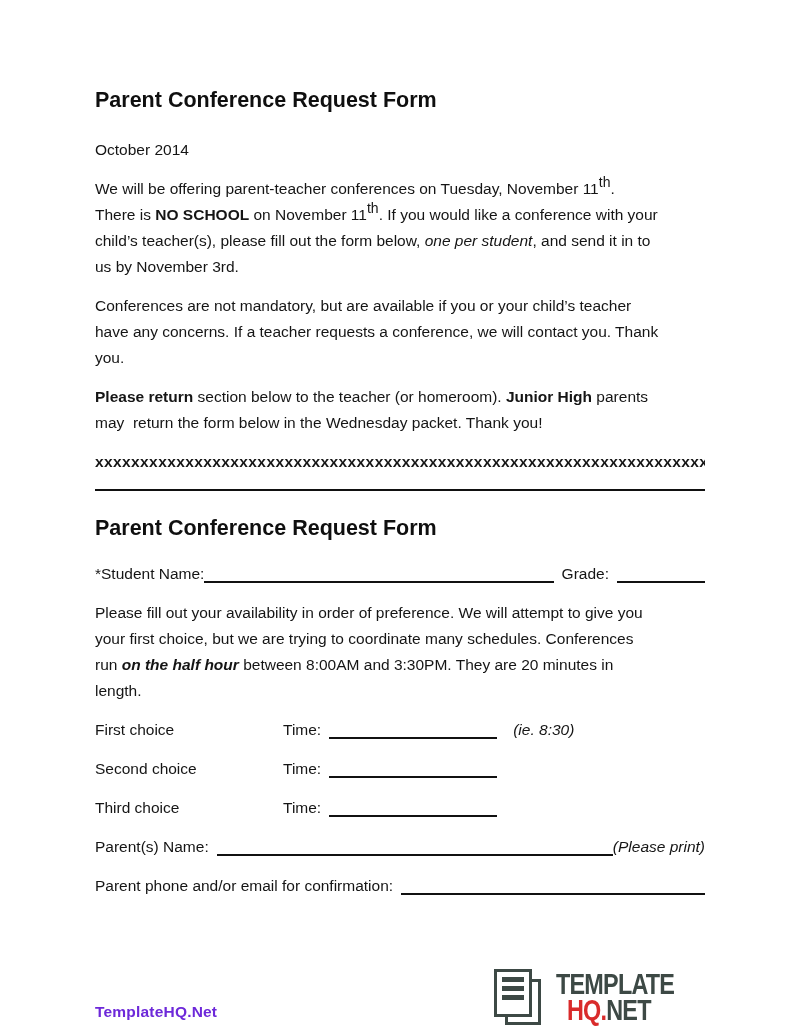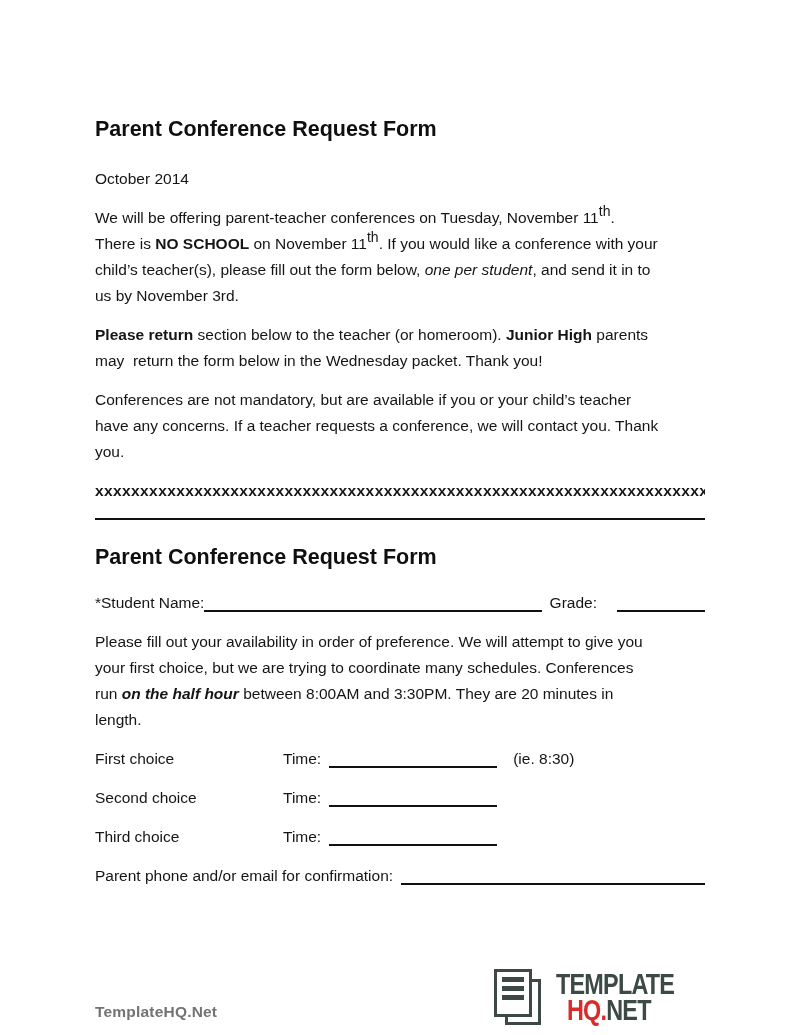--- a/index.html
+++ b/index.html
@@ -1,21 +1,21 @@
 <!DOCTYPE html>
 <html><head>
 <meta charset="utf-8">
 <style>
   * { box-sizing: border-box; }
   html, body { margin: 0; padding: 0; background: #ffffff; }
   .page {
     width: 800px; height: 1035px; position: relative; overflow: hidden;
     background: #ffffff; color: #151515;
     font-family: "Liberation Sans", sans-serif; font-size: 15.5px;
-    padding: 116px 95px 0 95px;
+    padding: 87px 95px 0 95px;
   }
   .doc-title {
     font-size: 21.5px; font-weight: 700; color: #0f0f0f;
     margin: 0 0 24px 0; line-height: 26px;
   }
   .form-title {
     font-size: 21.5px; font-weight: 700; color: #0f0f0f;
     margin: 0 0 20px 0; line-height: 26px;
   }
   .para { line-height: 26px; margin: 0 0 13px 0; white-space: pre-wrap; }
@@ -24,32 +24,32 @@
     font-weight: 700; line-height: 26px; margin: 0; letter-spacing: 0.4px;
     white-space: nowrap; overflow: hidden;
   }
   .divider { border: none; border-top: 2.5px solid #111; margin: 14px 0 24px 0; }
   .row { display: flex; align-items: center; line-height: 26px; margin: 0 0 13px 0; }
   .row .lbl { white-space: pre; }
   .blank { border-bottom: 2px solid #111; height: 20px; margin-bottom: 2px; }
   .grow { flex: 1 1 auto; }
   .choice-label { width: 188px; flex: 0 0 188px; }
   .time-blank { width: 168px; flex: 0 0 168px; margin-left: 8px; }
-  .time-hint { margin-left: 16px; }
-  .grade-label { margin-left: 8px; margin-right: 20px; }
+  .time-hint { margin-left: 16px; font-style: italic; }
+  .grade-label { margin-left: 8px; margin-right: 8px; }
   .grade-blank { width: 88px; flex: 0 0 88px; }
   .pname-blank { margin-left: 8px; }
   .italic { font-style: italic; }
   .phone-blank { margin-left: 8px; }
 
   .footer {
     position: absolute; left: 95px; right: 93px; bottom: 6px;
     display: flex; justify-content: space-between; align-items: flex-end;
   }
-  .brand { font-weight: 700; font-size: 15.5px; color: #737373; margin-bottom: 8px; letter-spacing: 0.2px; }
+  .brand { font-weight: 700; font-size: 15.5px; color: #6d28d9; margin-bottom: 8px; letter-spacing: 0.2px; }
   .logo { display: flex; align-items: flex-start; }
   .logo-icon { position: relative; width: 54px; height: 60px; flex: 0 0 54px; }
   .page-back {
     position: absolute; left: 11px; top: 10px; width: 36px; height: 46px;
     border: 3.5px solid #3d4945; background: #ffffff;
   }
   .page-front {
     position: absolute; left: 0; top: 0; width: 38px; height: 48px;
     border: 3.5px solid #3d4945; background: #ffffff; padding: 5px 5px 0 5px;
   }
@@ -71,26 +71,26 @@
   <h1 class="doc-title">Parent Conference Request Form</h1>
 
   <p class="para">October 2014</p>
 
 
   <p class="para"><span>We will be offering parent-teacher conferences on Tuesday, November 11</span><sup>th</sup><span>.
 There is </span><span style="font-weight: 700;">NO SCHOOL</span><span> on November 11</span><sup>th</sup><span>. If you would like a conference with your
 child’s teacher(s), please fill out the form below, </span><span style="font-style: italic;">one per student</span><span>, and send it in to
 us by November 3rd.</span></p>
 
-  <p class="para"><span style="font-weight: 700;">Please return</span><span> section below to the teacher (or homeroom). </span><span style="font-weight: 700;">Junior High</span><span> parents
-may  return the form below in the Wednesday packet. Thank you!</span></p>
-
   <p class="para"><span>Conferences are not mandatory, but are available if you or your child’s teacher
 have any concerns. If a teacher requests a conference, we will contact you. Thank
 you.</span></p>
+
+  <p class="para"><span style="font-weight: 700;">Please return</span><span> section below to the teacher (or homeroom). </span><span style="font-weight: 700;">Junior High</span><span> parents
+may  return the form below in the Wednesday packet. Thank you!</span></p>
 
   <div class="x-row">xxxxxxxxxxxxxxxxxxxxxxxxxxxxxxxxxxxxxxxxxxxxxxxxxxxxxxxxxxxxxxxxxxxxxxxx</div>
 
   <hr class="divider">
 
   <h2 class="form-title">Parent Conference Request Form</h2>
 
   <div class="row">
     <span class="lbl">*Student Name:</span>
     <span class="blank grow"></span>
@@ -115,20 +115,25 @@
     <span class="lbl">Time:</span>
     <span class="blank time-blank"></span>
   </div>
 
   <div class="row">
     <span class="lbl choice-label">Third choice</span>
     <span class="lbl">Time:</span>
     <span class="blank time-blank"></span>
   </div>
 
+  <div class="row">
+    <span class="lbl">Parent(s) Name:</span>
+    <span class="blank grow pname-blank"></span>
+    <span class="italic">(Please print)</span>
+  </div>
 
   <div class="row">
     <span class="lbl">Parent phone and/or email for confirmation:</span>
     <span class="blank grow phone-blank"></span>
   </div>
 
   <div class="footer">
     <div class="brand">TemplateHQ.Net</div>
 
     <div class="logo">

